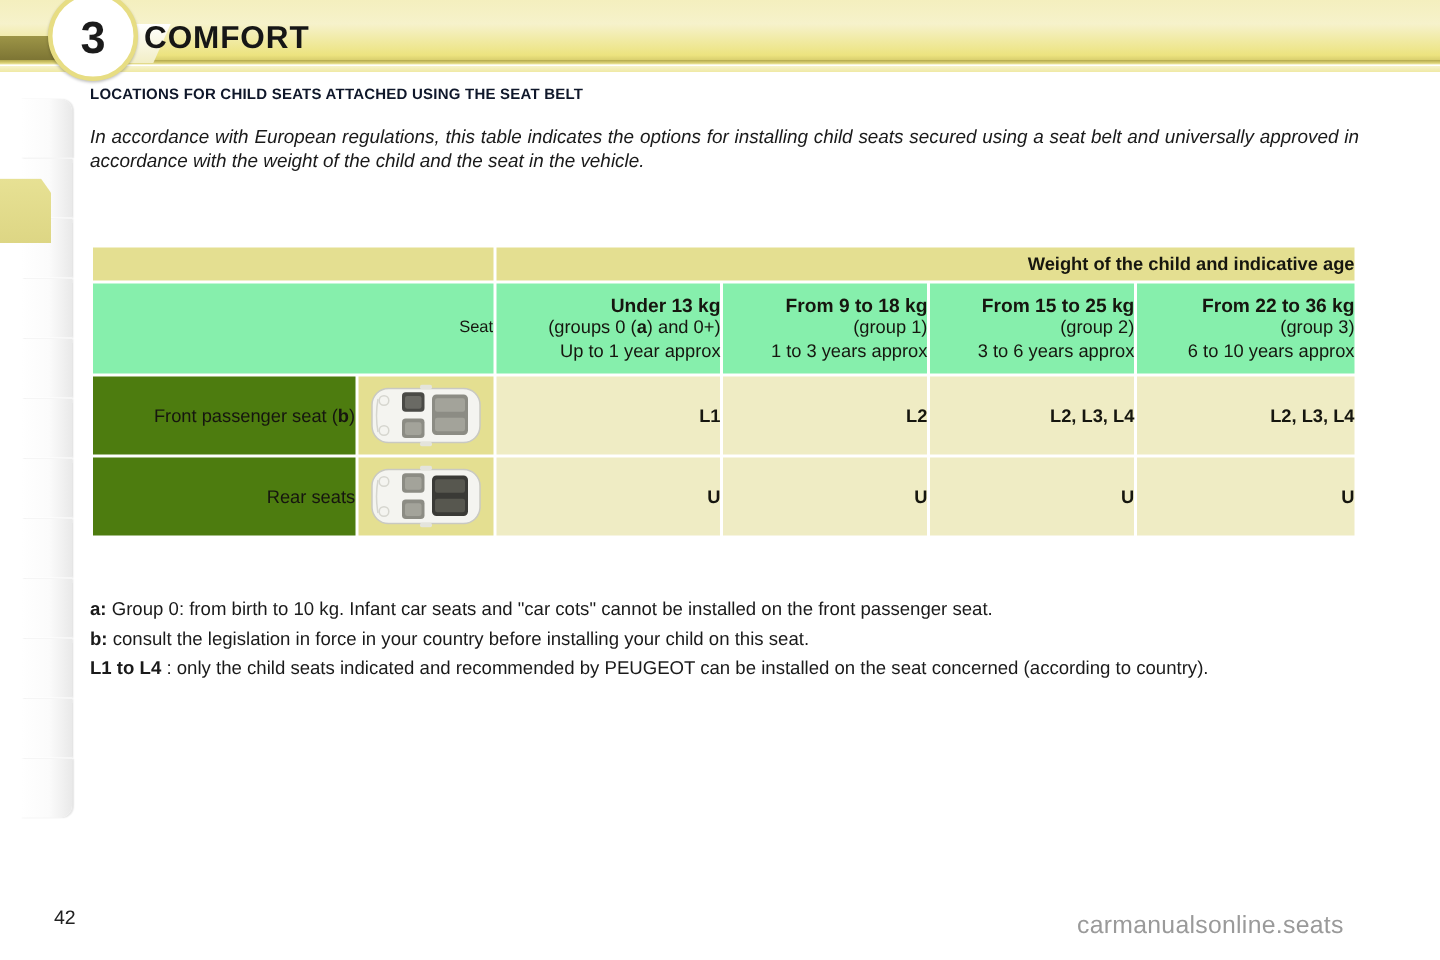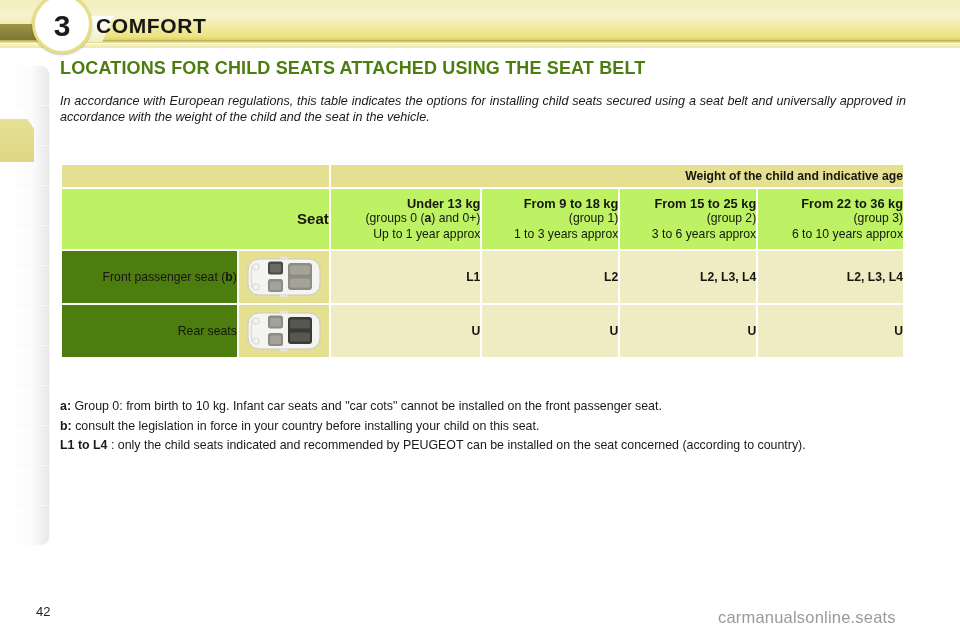--- a/index.html
+++ b/index.html
@@ -65,39 +65,39 @@
   .tab-active{
     position:absolute;left:-14px;top:119px;width:48px;height:43px;
     background:linear-gradient(to bottom,#e7e194 0%,#ddd684 100%);
     box-shadow:1px 1px 2px rgba(0,0,0,.22);
     clip-path:polygon(0 0, 86% 0, 100% 22%, 100% 100%, 0 100%);
   }
 
   
   .content{position:absolute;left:60px;top:58px;width:850px;}
   .section-title{
-    font-size:18px;font-weight:bold;color:#4d7c0f;letter-spacing:.15px;
+    font-size:10px;font-weight:bold;color:#0f172a;letter-spacing:.15px;
     margin:0 0 14px 0;
   }
   .intro{
     font-size:12.6px;color:#1a1a1a;line-height:16px;
     text-align:justify;margin:0;width:846px;font-style:italic;
   }
 
   
   .tbl{
     position:absolute;left:60px;top:163px;width:845px;
     border-collapse:separate;border-spacing:2px;
   }
   .tbl td{
     padding:0;vertical-align:middle;text-align:right;
     font-size:12.2px;color:#16160f;
   }
   .head-dark{background:#e4df91;font-weight:bold;font-size:12.8px;height:22px;}
-  .head-cell{background:#bef264;height:60px;line-height:15.5px;}
+  .head-cell{background:#86efac;height:60px;line-height:15.5px;}
   .head-cell .b{font-weight:bold;font-size:12.8px;}
   .body-cell{background:#efecc4;height:52px;font-weight:bold;font-size:12.6px;}
   .seat-name{
     background:#4d7c0f;text-align:left;padding-left:10px;font-weight:normal;
     font-size:12.4px;line-height:15px;height:52px;
   }
   .seat-pic{background:#e4df91;width:90px;}
 
   
   .car{
@@ -155,21 +155,21 @@
   <p class="intro">In accordance with European regulations, this table indicates the options for installing child seats secured using a seat belt and universally approved in accordance with the weight of the child and the seat in the vehicle.</p>
 </div>
 
 <table class="tbl">
   <tbody>
     <tr>
       <td class="head-dark" colspan="2" style="background:#e4df91"></td>
       <td class="head-dark" colspan="4">Weight of the child and indicative age</td>
     </tr>
     <tr>
-      <td class="head-cell" colspan="2" style="font-weight:bold;font-size:15px">Seat</td>
+      <td class="head-cell" colspan="2" style="font-weight:normal;font-size:11px">Seat</td>
       <td class="head-cell">
         <div class="b">Under 13 kg</div>
         <div>(groups 0 (<b>a</b>) and 0+)</div>
         <div>Up to 1 year approx</div>
       </td>
       <td class="head-cell">
         <div class="b">From 9 to 18 kg</div>
         <div>(group 1)</div>
         <div>1 to 3 years approx</div>
       </td>

